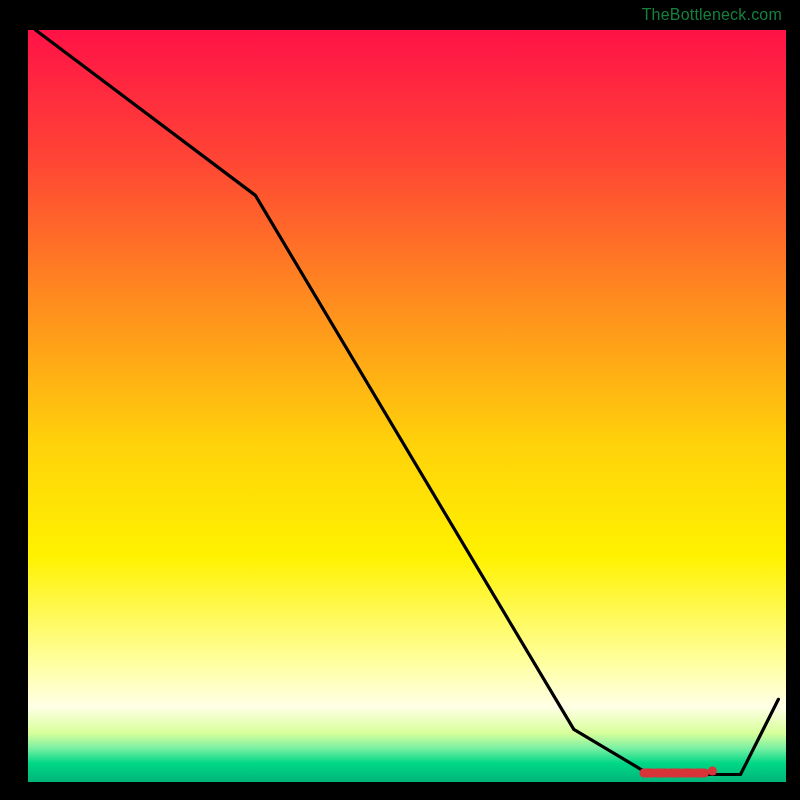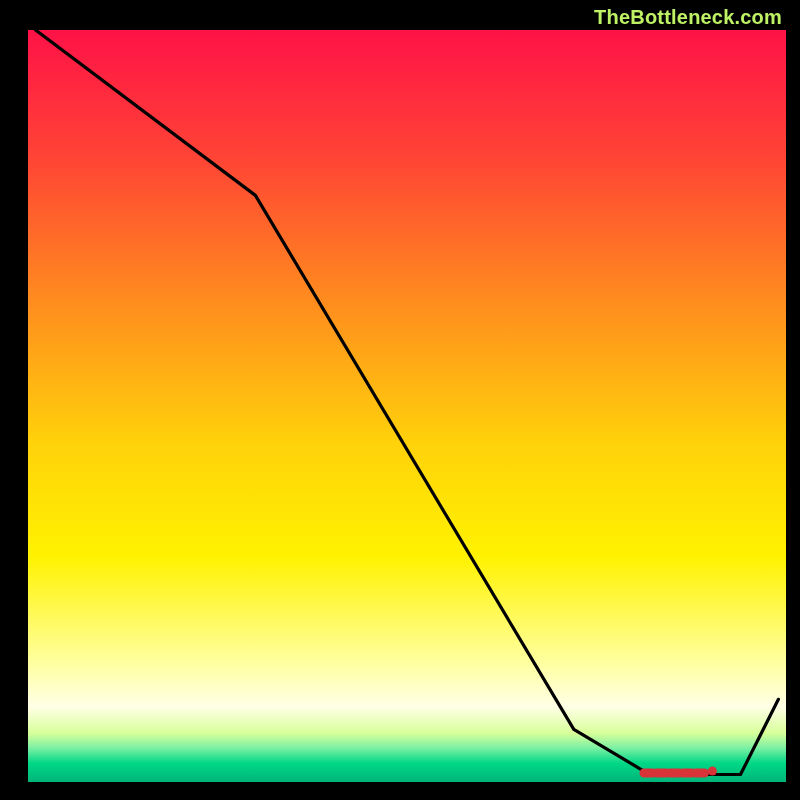--- a/index.html
+++ b/index.html
@@ -14,23 +14,23 @@
   .stage {
     position: relative;
     width: 800px;
     height: 800px;
     background: #000;
   }
   .watermark {
     position: absolute;
     top: 6px;
     right: 18px;
-    color: #bef264;
-    font-size: 20px;
-    font-weight: 700;
+    color: #15803d;
+    font-size: 16px;
+    font-weight: 400;
     letter-spacing: 0.2px;
     user-select: none;
   }
   svg { display: block; }
 </style>
 </head>
 <body>
 
 <div class="stage">
   <div class="watermark">TheBottleneck.com</div>

